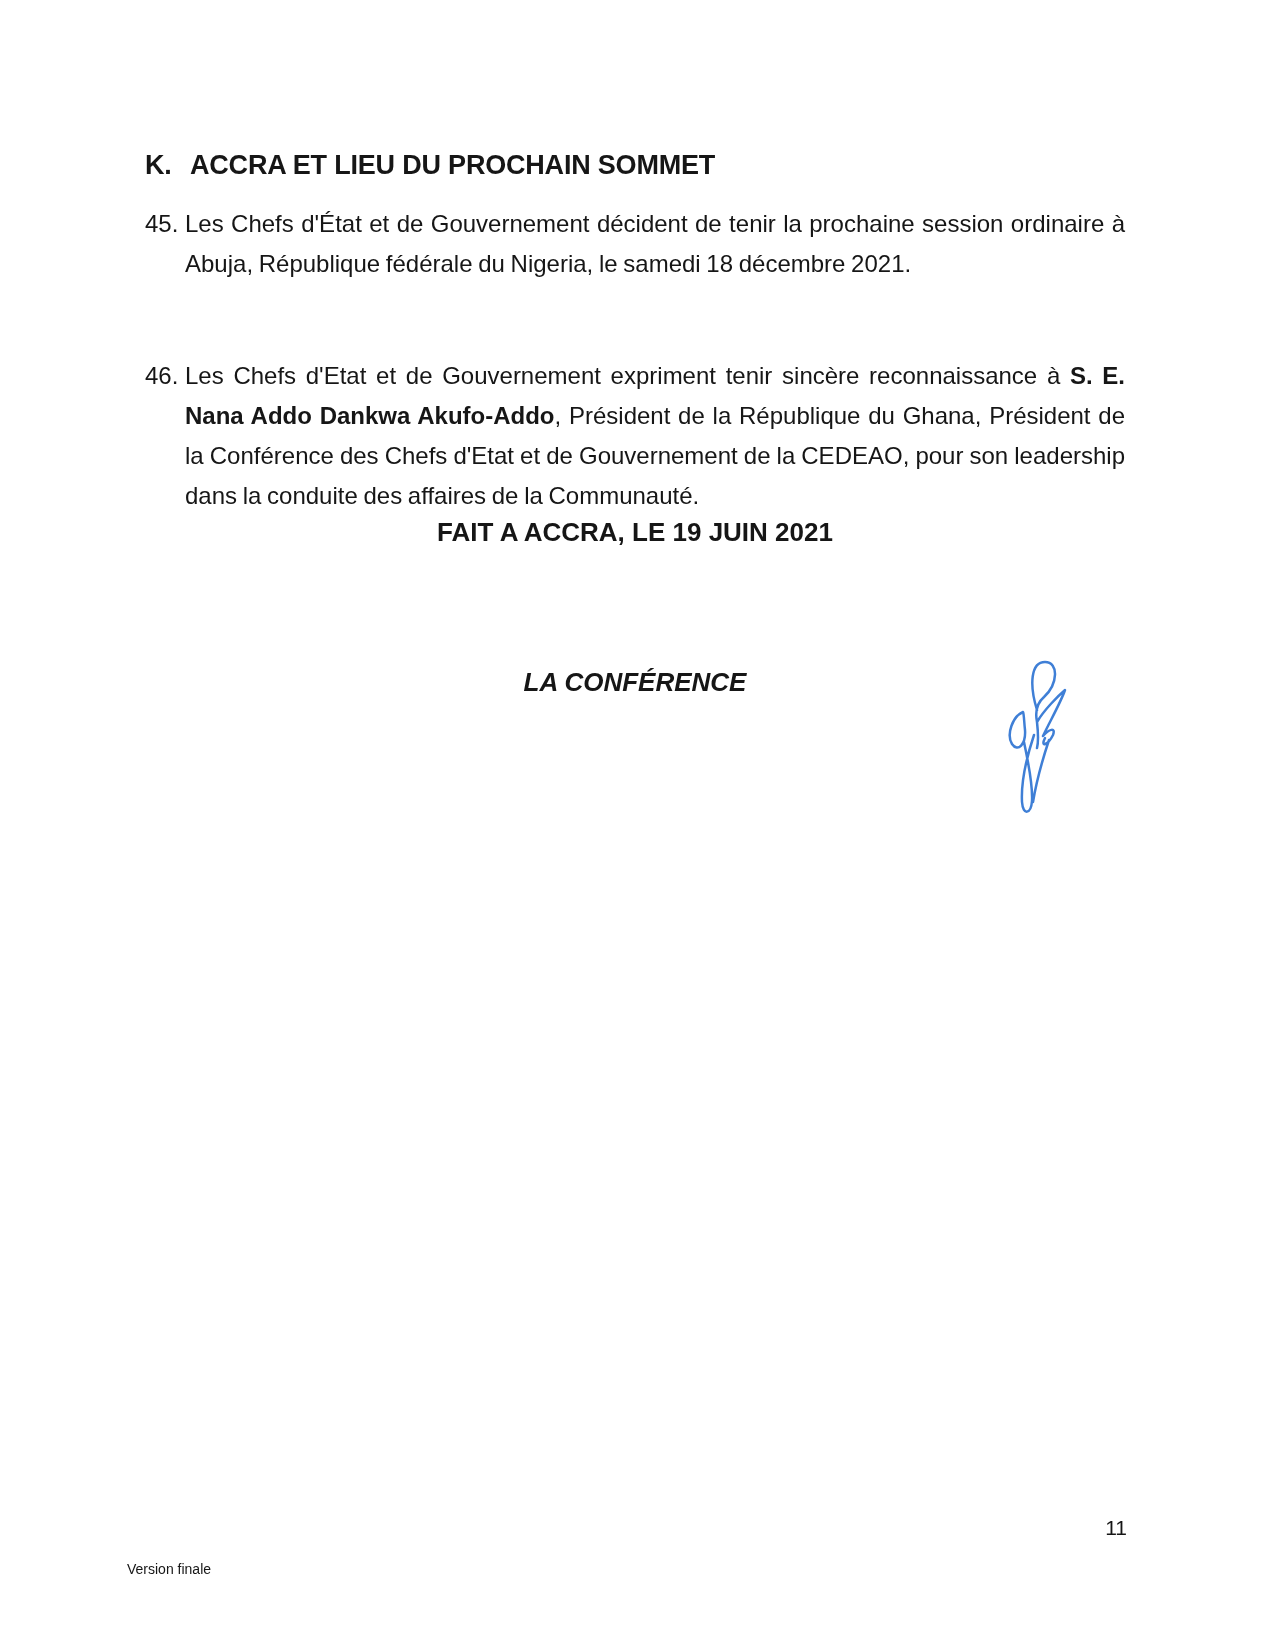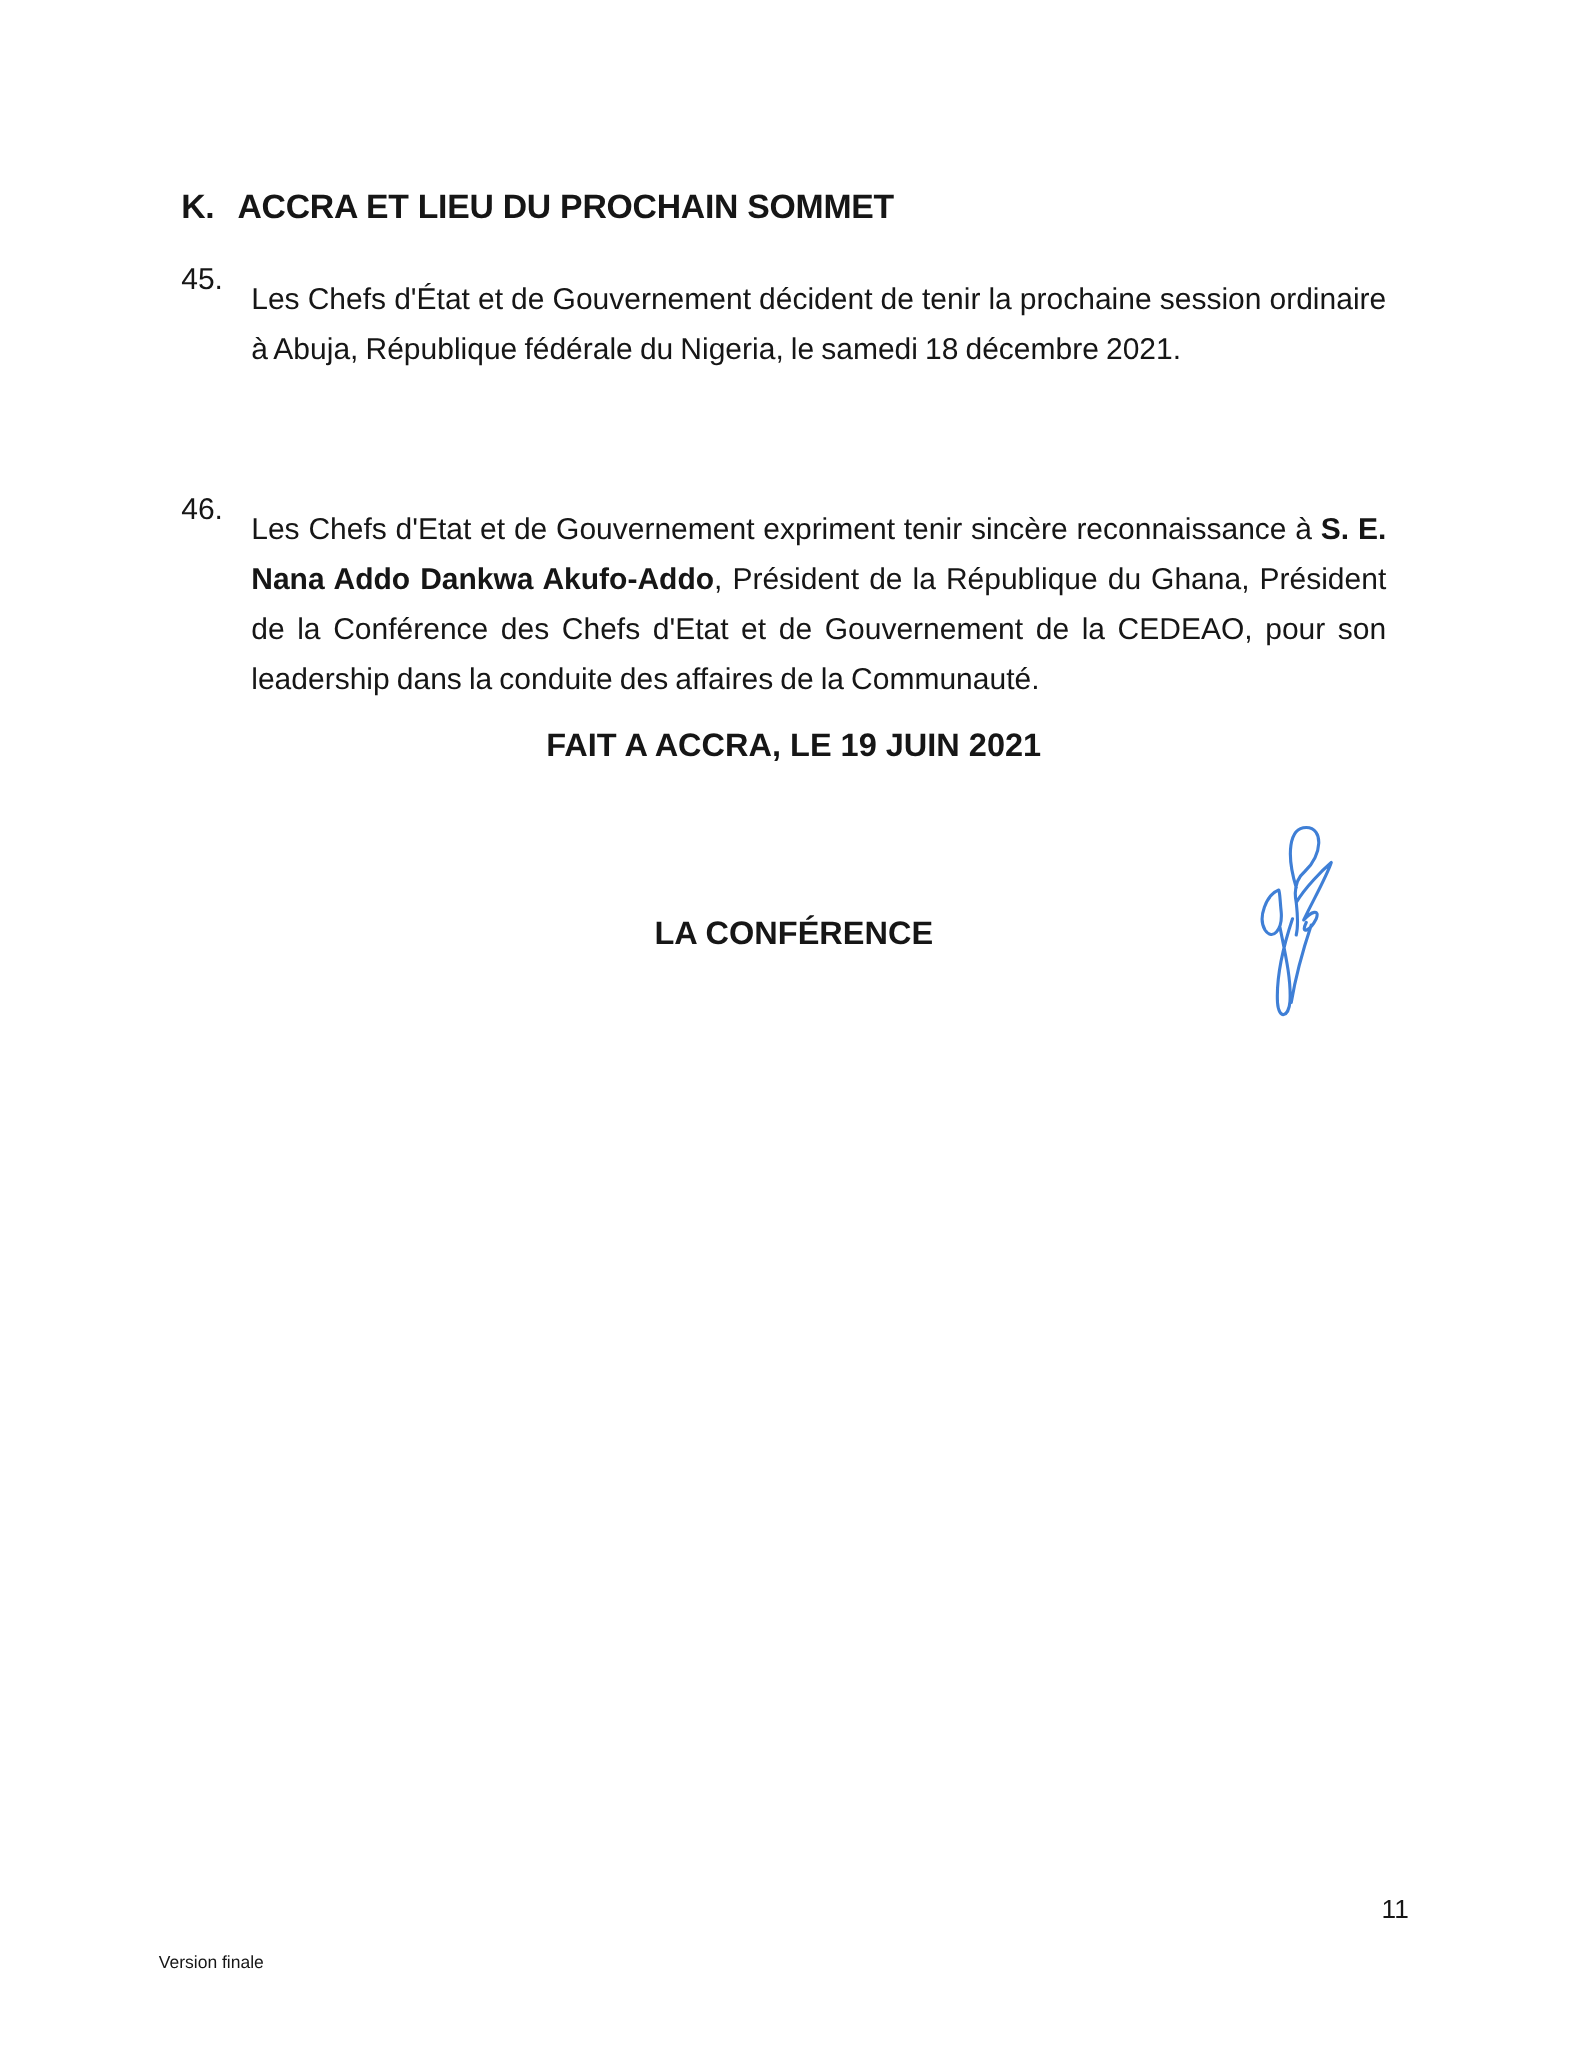--- a/index.html
+++ b/index.html
@@ -25,39 +25,40 @@
   }
   .h-letter{flex:0 0 45px;}
   .para{display:flex;margin-top:24px;}
   .para-46{margin-top:72px;}
   .p-num{
     flex:0 0 40px;
     font-size:24px;
     line-height:40px;
   }
   .p-text{
-    margin:16px;flex:1;
+    margin:0;flex:1;
     text-align:justify;
     font-size:24px;
     line-height:40px;
     word-spacing:-1px;
     hyphens:none;
   }
   .dateline{
     text-align:center;
     font-weight:bold;
     font-size:26px;
     line-height:32px;
   }
   .signoff{
     margin-top:118px;
     text-align:center;
     font-weight:bold;
     font-size:26px;
     line-height:32px;
+    font-style:italic;
   }
   .signature{
     position:absolute;
     left:985px;top:652px;
     width:90px;height:165px;
   }
   .pagenum{
     position:absolute;
     top:1516px;right:148px;
     font-size:21px;

